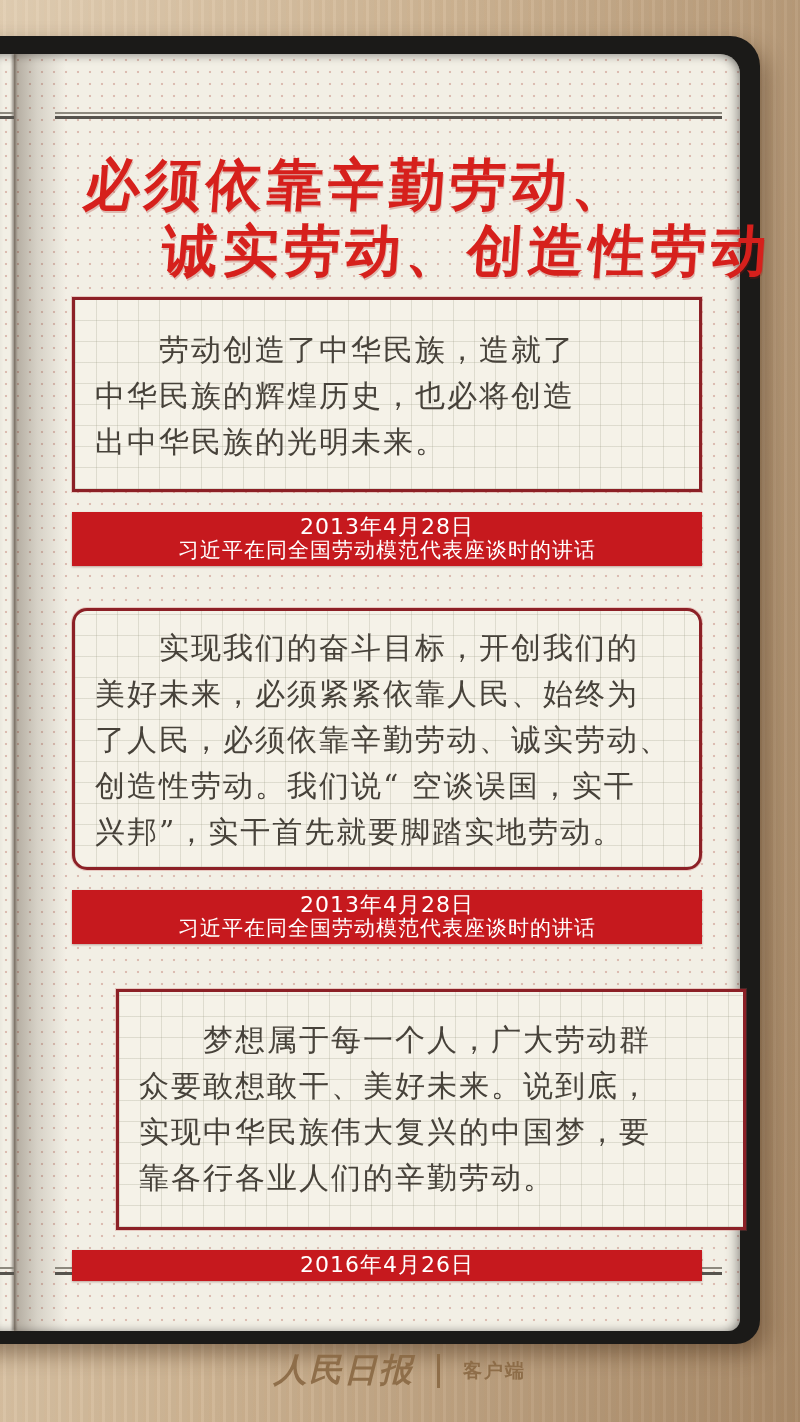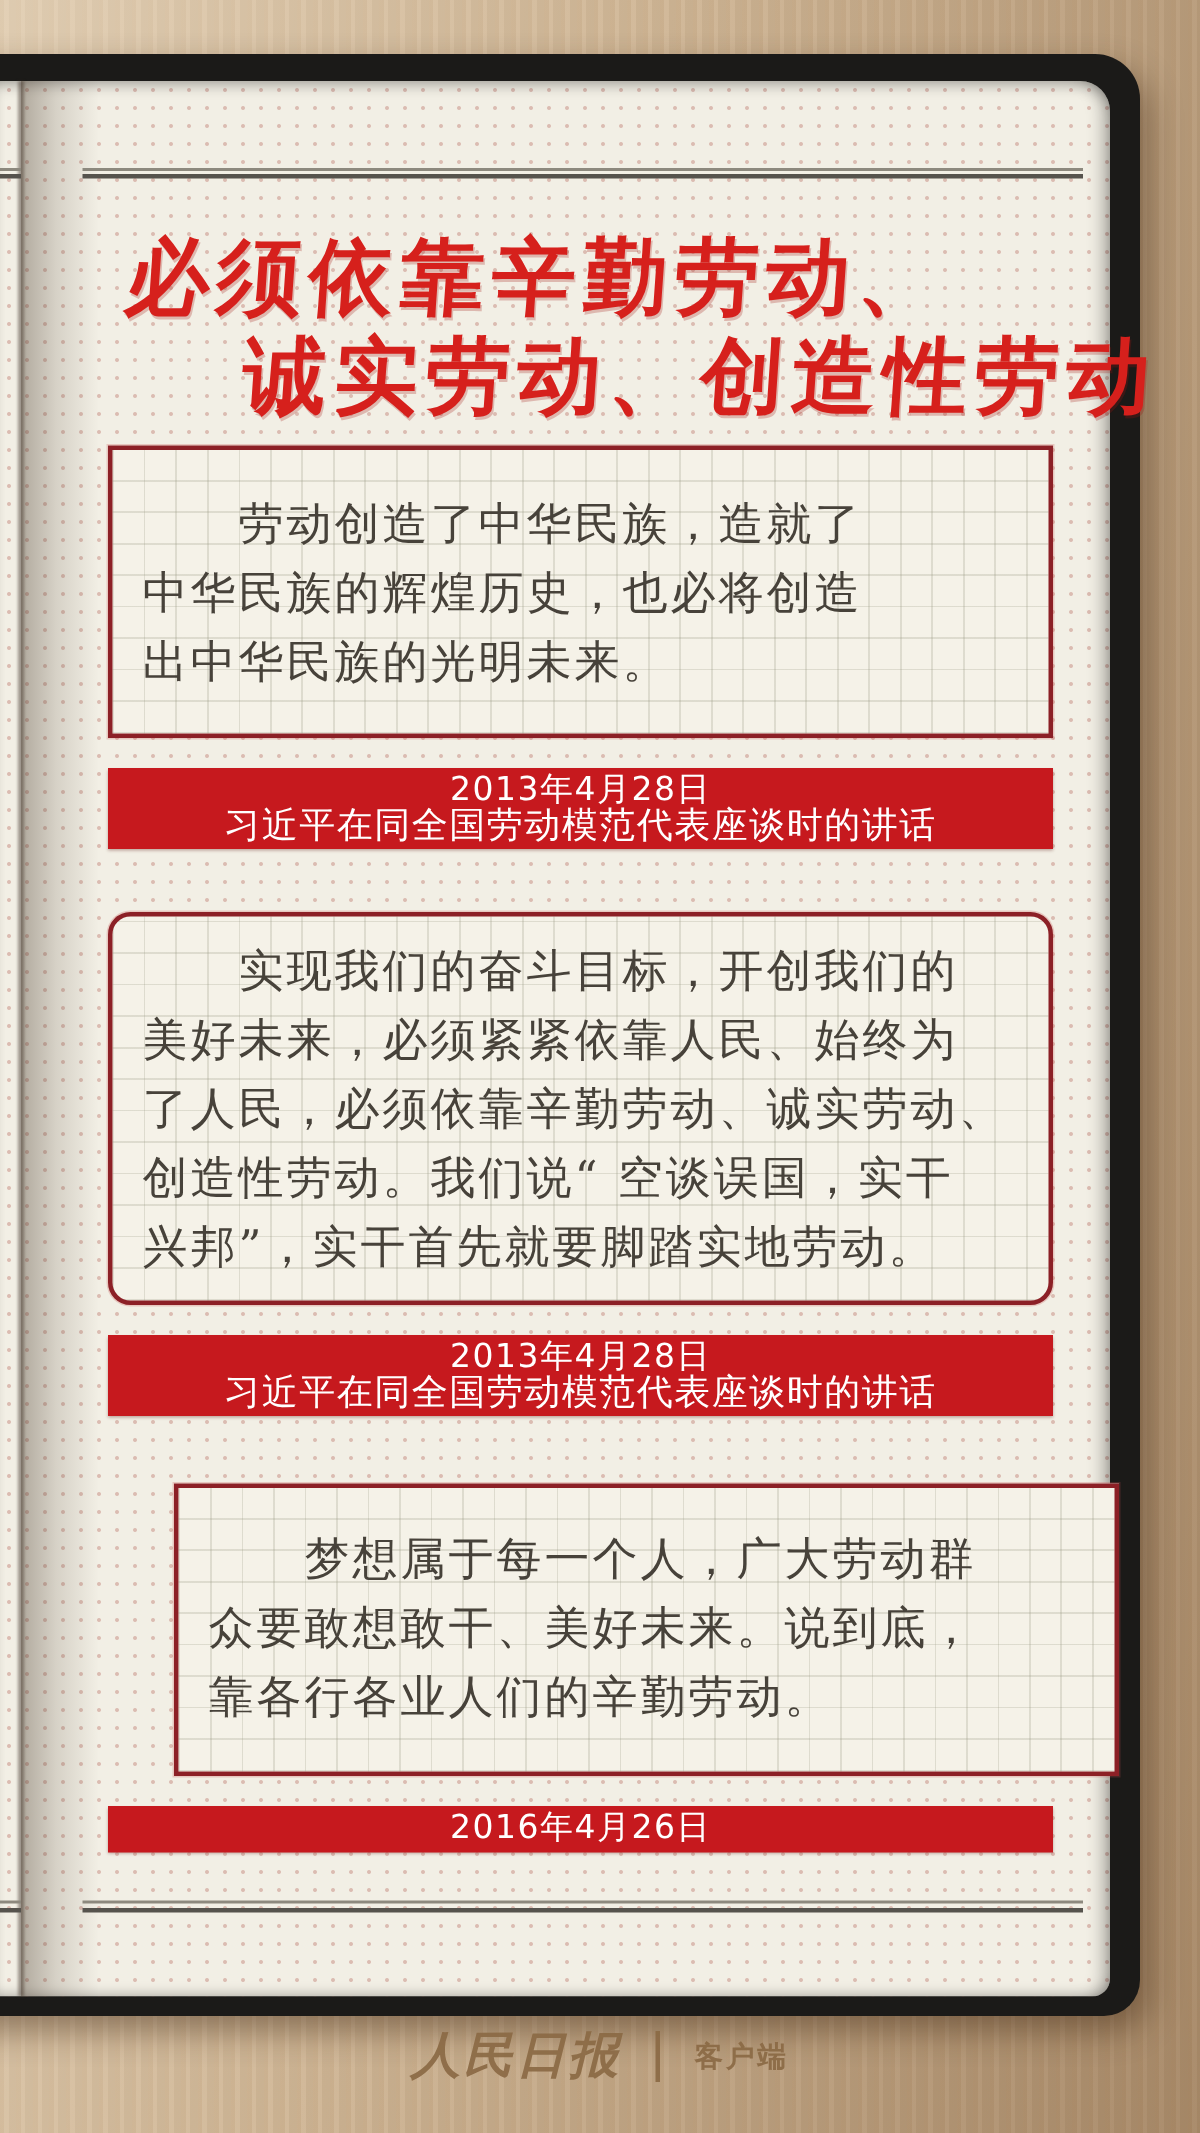--- a/index.html
+++ b/index.html
@@ -87,21 +87,21 @@
   }
   .quote-line.first { text-indent: 64px; }
 
   .banner {
     margin-top: 20px; width: 100%; box-sizing: border-box;
     background: #c6191e; color: #ffffff; text-align: center;
     padding: 2px 0 4px;
     box-shadow: 0 1px 2px rgba(90,20,15,0.35);
   }
   .banner-date   { font-size: 22px; line-height: 25px; letter-spacing: 1px; }
-  .banner-source { font-size: 24px; line-height: 23px; letter-spacing: 1px; }
+  .banner-source { font-size: 21px; line-height: 23px; letter-spacing: 1px; }
 
   .footer {
     position: absolute; left: 0; top: 1348px; width: 800px;
     display: flex; justify-content: center; align-items: center; gap: 23px;
     color: #8b6a45; opacity: 0.92;
   }
   .footer-brand {
     font-family: "DejaVu Serif", serif; font-style: italic; font-weight: bold;
     font-size: 33px; letter-spacing: 2px;
   }
@@ -159,20 +159,21 @@
       <div class="banner">
         <div class="banner-date">2013年4月28日</div>
         <div class="banner-source">习近平在同全国劳动模范代表座谈时的讲话</div>
       </div>
     </div>
 
     <div class="section s3">
       <div class="quote-box qb3">
         <div class="quote-line first">梦想属于每一个人，广大劳动群</div>
         <div class="quote-line">众要敢想敢干、美好未来。说到底，</div>
+        <div class="quote-line">实现中华民族伟大复兴的中国梦，要</div>
         <div class="quote-line">靠各行各业人们的辛勤劳动。</div>
       </div>
       <div class="banner">
         <div class="banner-date">2016年4月26日</div>
       </div>
     </div>
 
   </div>
 
   <div class="footer">

